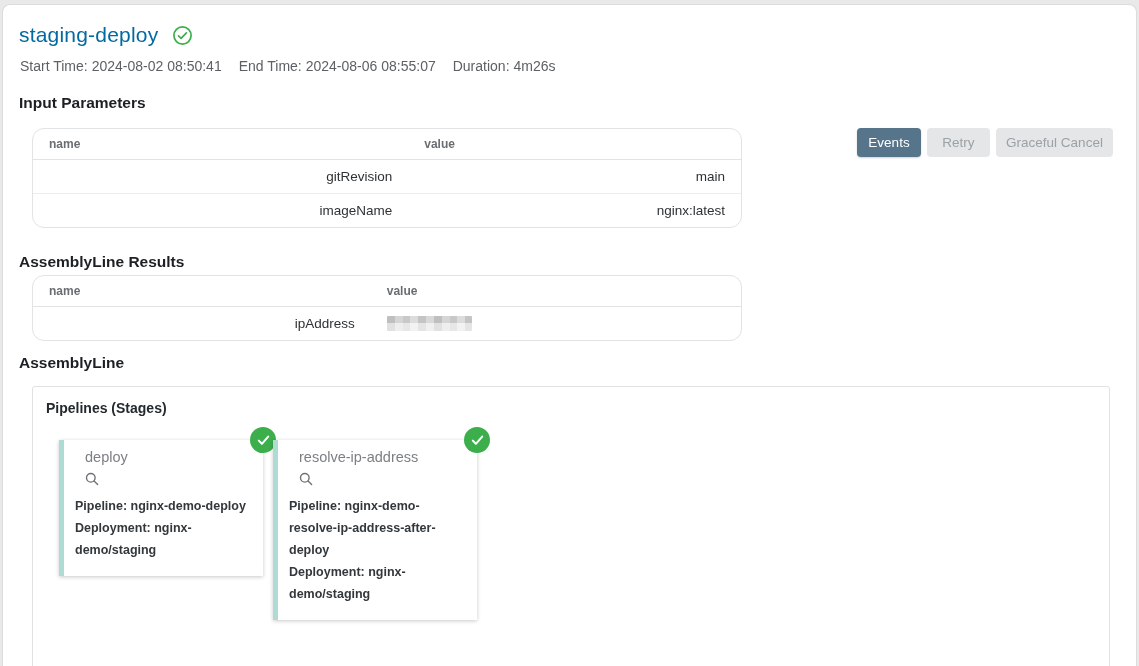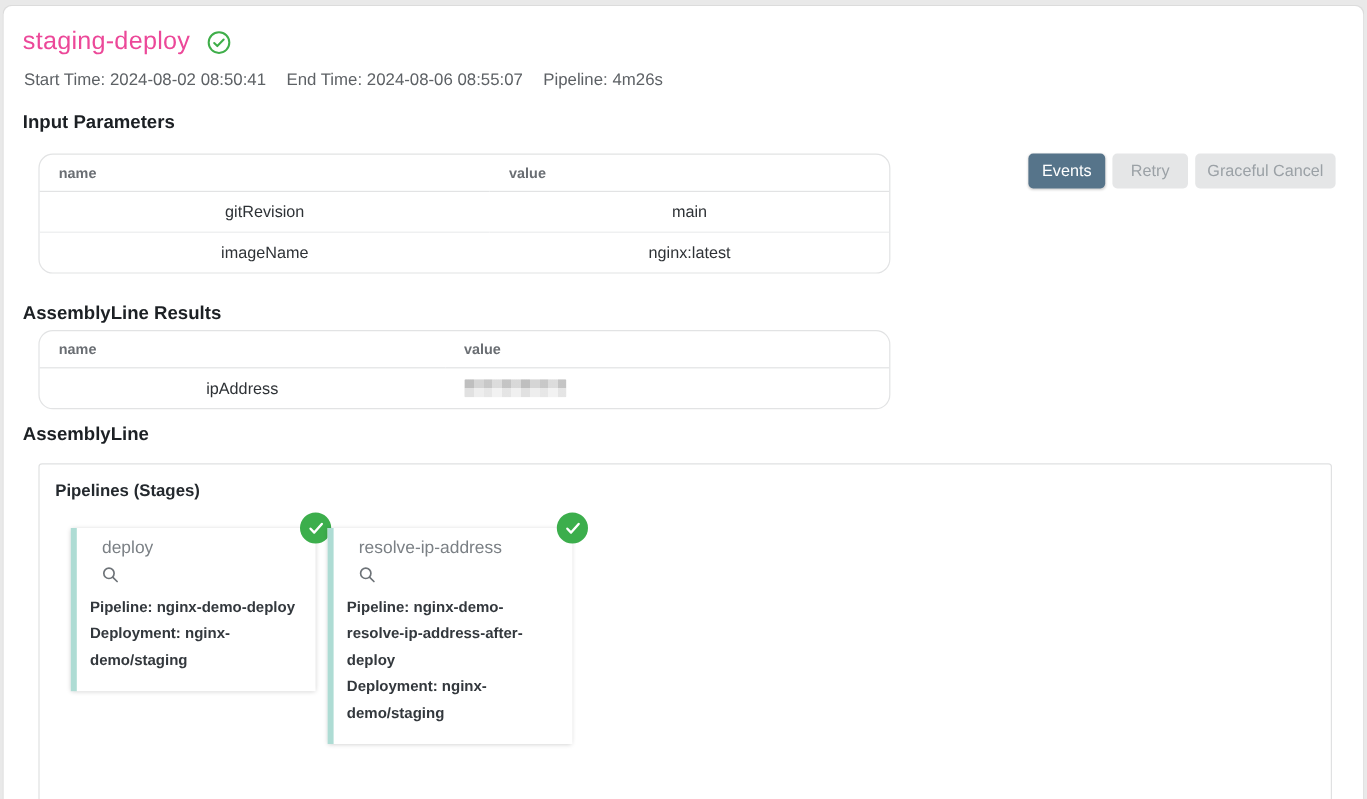--- a/index.html
+++ b/index.html
@@ -20,21 +20,21 @@
     border-radius: 8px 8px 0 0;
     box-sizing: border-box;
   }
 
   
   .title-row {
     position: absolute; left: 16px; top: 18px;
     display: flex; align-items: center; gap: 14px;
   }
   .page-title {
-    font-size: 21px; font-weight: 500; color: #ec4899;
+    font-size: 21px; font-weight: 500; color: #0369a1;
     letter-spacing: 0.2px;
   }
   .meta-row {
     position: absolute; left: 17px; top: 53px;
     display: flex; align-items: flex-end;
     font-size: 14px; color: #5d6165;
   }
   .meta-item { margin-right: 17px; white-space: nowrap; }
   .meta-item .lbl { margin-right: 4px; }
 
@@ -59,21 +59,21 @@
   }
   #table-input   { top: 123px; }
   #table-results { top: 270px; }
   .data-table th {
     font-size: 12px; font-weight: 700; color: #6a6e73;
     text-align: left; padding: 8px 16px;
     border-bottom: 1px solid #e2e3e4;
   }
   .data-table td {
     font-size: 13.5px; color: #2e3236;
-    text-align: center; padding: 8px 16px;
+    text-align: right; padding: 8px 16px;
     border-bottom: 1px solid #ecedee;
     height: 17px;
   }
   .data-table tr:last-child td { border-bottom: none; }
 
   .redacted-blob {
     width: 85px; height: 15px; border-radius: 1px;
     background-image:
       repeating-linear-gradient(0deg, rgba(255,255,255,0.45) 0 8px, rgba(0,0,0,0.05) 8px 15px),
       repeating-linear-gradient(90deg, #c9c9c9 0 8px, #e0e0e0 8px 16px, #d3d3d3 16px 23px, #e8e8e8 23px 31px, #cfcfcf 31px 39px, #e4e4e4 39px 47px);
@@ -165,21 +165,21 @@
   </div>
 
   <div class="meta-row">
     <span class="meta-item">
       <span class="lbl">Start Time:</span><span>2024-08-02 08:50:41</span>
     </span>
     <span class="meta-item">
       <span class="lbl">End Time:</span><span>2024-08-06 08:55:07</span>
     </span>
     <span class="meta-item">
-      <span class="lbl">Pipeline:</span><span>4m26s</span>
+      <span class="lbl">Duration:</span><span>4m26s</span>
     </span>
   </div>
 
   <h2 class="section-heading" id="heading-input">Input Parameters</h2>
 
   <table class="data-table" id="table-input">
     <colgroup>
         <col style="width:53%">
         <col style="width:47%">
       </colgroup>

